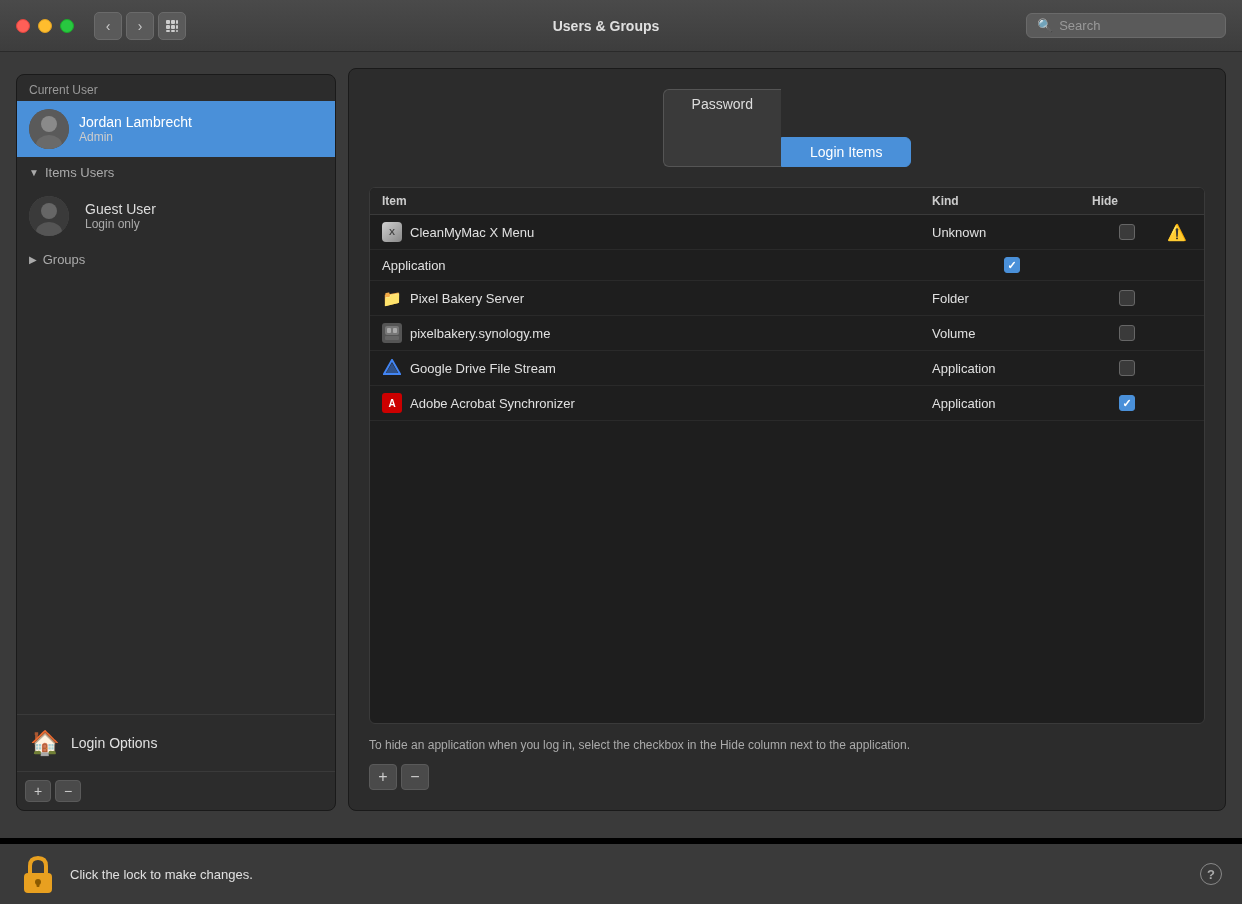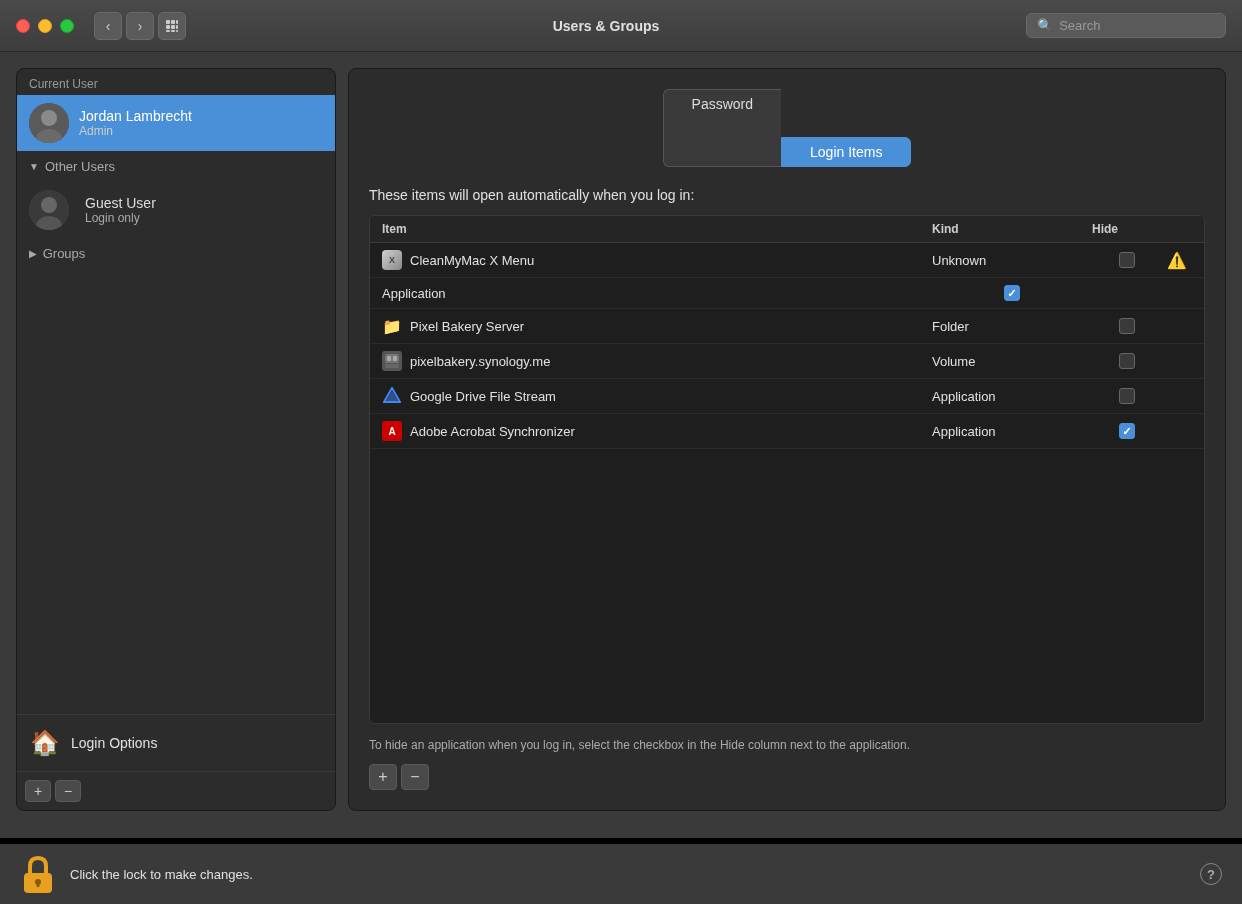--- a/index.html
+++ b/index.html
@@ -112,20 +112,21 @@
     
     .sidebar {
       width: 320px;
       flex-shrink: 0;
       background: #2c2c2c;
       border-radius: 8px;
       display: flex;
       flex-direction: column;
       overflow: hidden;
       border: 1px solid #1a1a1a;
+      margin-top: 6px;
     }
 
     .sidebar-list {
       flex: 1;
       overflow-y: auto;
     }
 
     .section-header {
       padding: 8px 12px 4px 12px;
       color: #999;
@@ -495,21 +496,21 @@
           </svg>
         </div>
         <div class="user-info">
           <span class="user-name">Jordan Lambrecht</span>
           <span class="user-role">Admin</span>
         </div>
       </div>
 
       <div class="other-users-header">
         <span class="triangle-icon">▼</span>
-        <span>Other Users</span>
+        <span>Items Users</span>
       </div>
 
       <div class="user-item inactive">
         <div class="avatar avatar-guest">
           <svg width="40" height="40" viewBox="0 0 40 40">
             <circle cx="20" cy="20" r="20" fill="#3a3a3a"></circle>
             <circle cx="20" cy="15" r="8" fill="#666"></circle>
             <ellipse cx="20" cy="36" rx="13" ry="10" fill="#555"></ellipse>
           </svg>
         </div>
@@ -537,21 +538,20 @@
     </div>
   </div>
 
   <div class="right-panel">
 
     <div class="tabs">
       <div class="tab">Password</div>
       <div class="tab active">Login Items</div>
     </div>
 
-    <div class="login-items-description">These items will open automatically when you log in:</div>
 
     <div class="items-table">
       <div class="table-header">
         <div class="th">Item</div>
         <div class="th">Kind</div>
         <div class="th">Hide</div>
         <div class="th"></div>
       </div>
       <div class="table-body" id="table-body">
 

